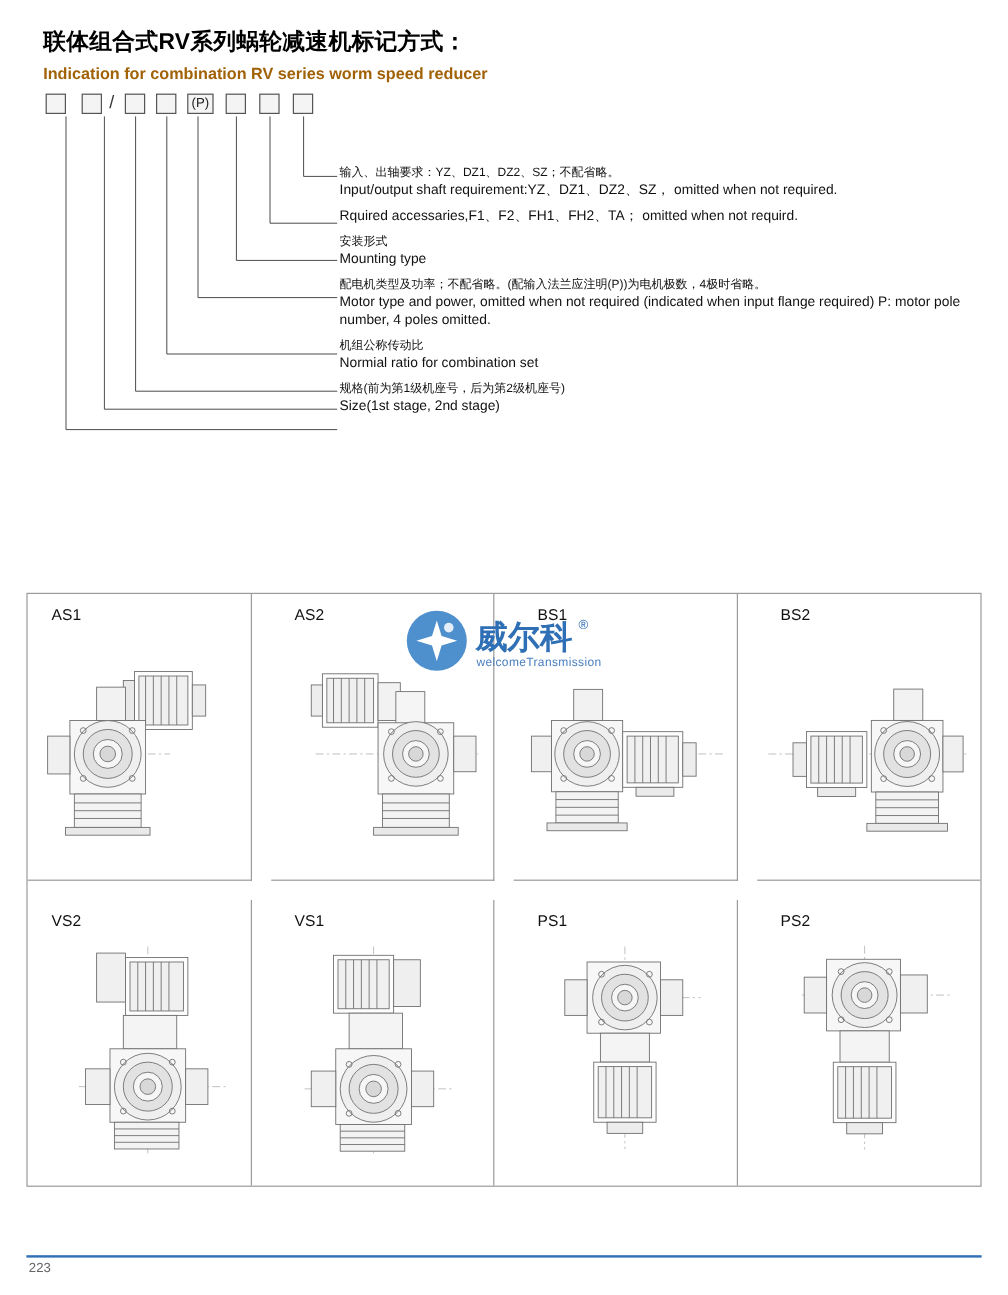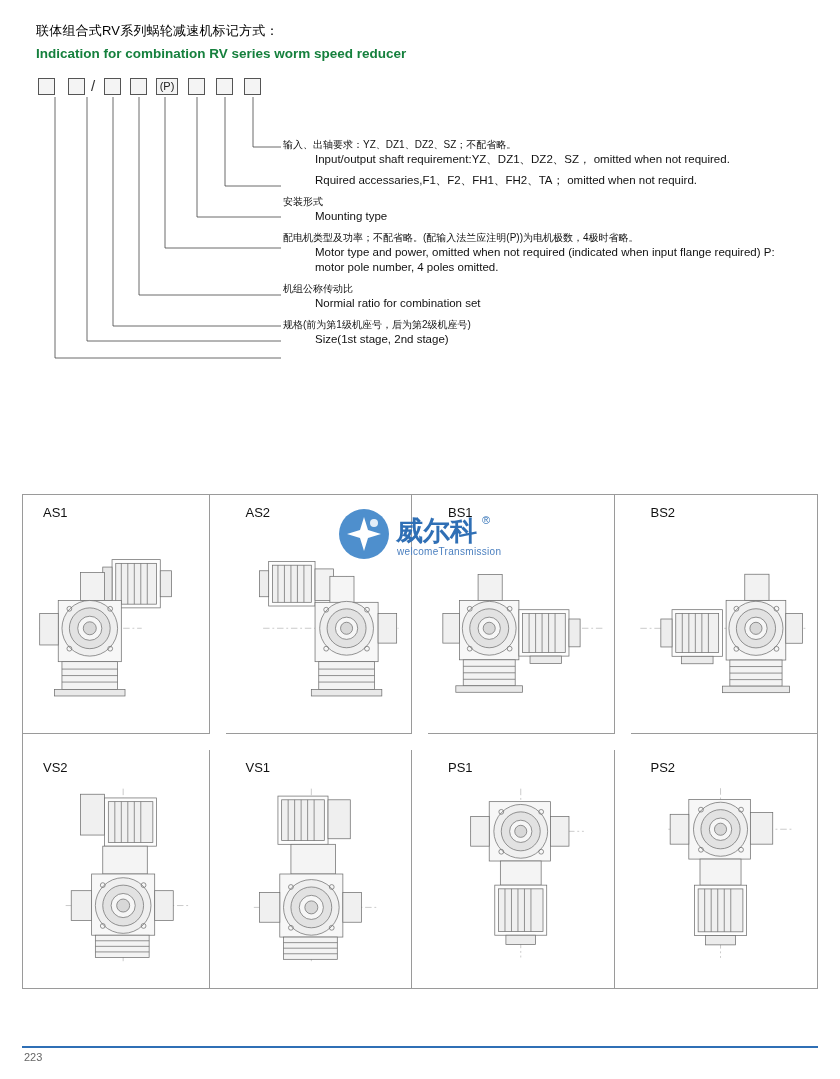--- a/index.html
+++ b/index.html
@@ -21,31 +21,31 @@
     background: #fff;
   }
 
   
   .sec1 {
     position: absolute;
     left: 36px; top: 22px;
     width: 770px;
   }
   .h-cn {
-    font-size: 13px;
-    font-weight: normal;
+    font-size: 19px;
+    font-weight: bold;
     letter-spacing: 0.2px;
     margin: 0 0 6px 0;
     color: #000;
   }
   .h-en {
     font-size: 13.5px;
     font-weight: bold;
     margin: 0;
-    color: #15803d;
+    color: #a16207;
   }
 
   
   .codebar {
     position: absolute;
     left: 38px; top: 78px;
     height: 22px;
   }
   .cbox {
     position: absolute;
@@ -89,21 +89,20 @@
   .lg-item { margin-bottom: 6px; }
   .lg-cn {
     font-size: 10px;
     line-height: 15px;
     color: #111;
   }
   .lg-en {
     font-size: 11.5px;
     line-height: 15px;
     color: #111;
-    margin-left: 32px;
   }
 
   
   .sec2 {
     position: absolute;
     left: 30px; top: 447px;
   }
   .h2-cn {
     font-size: 13.5px;
     font-weight: bold;

